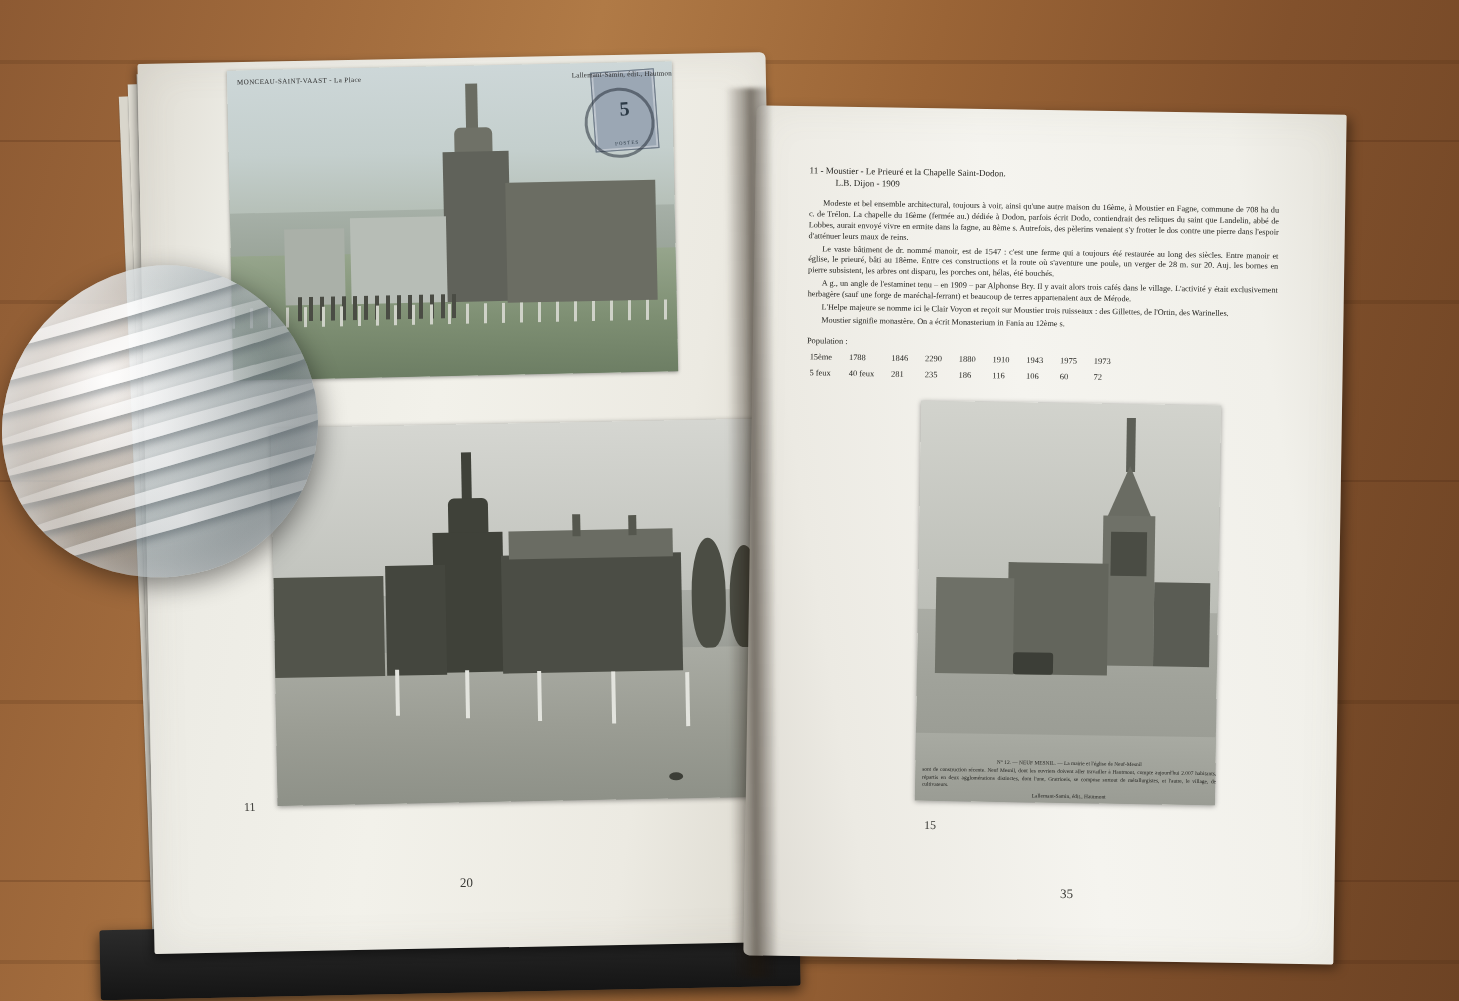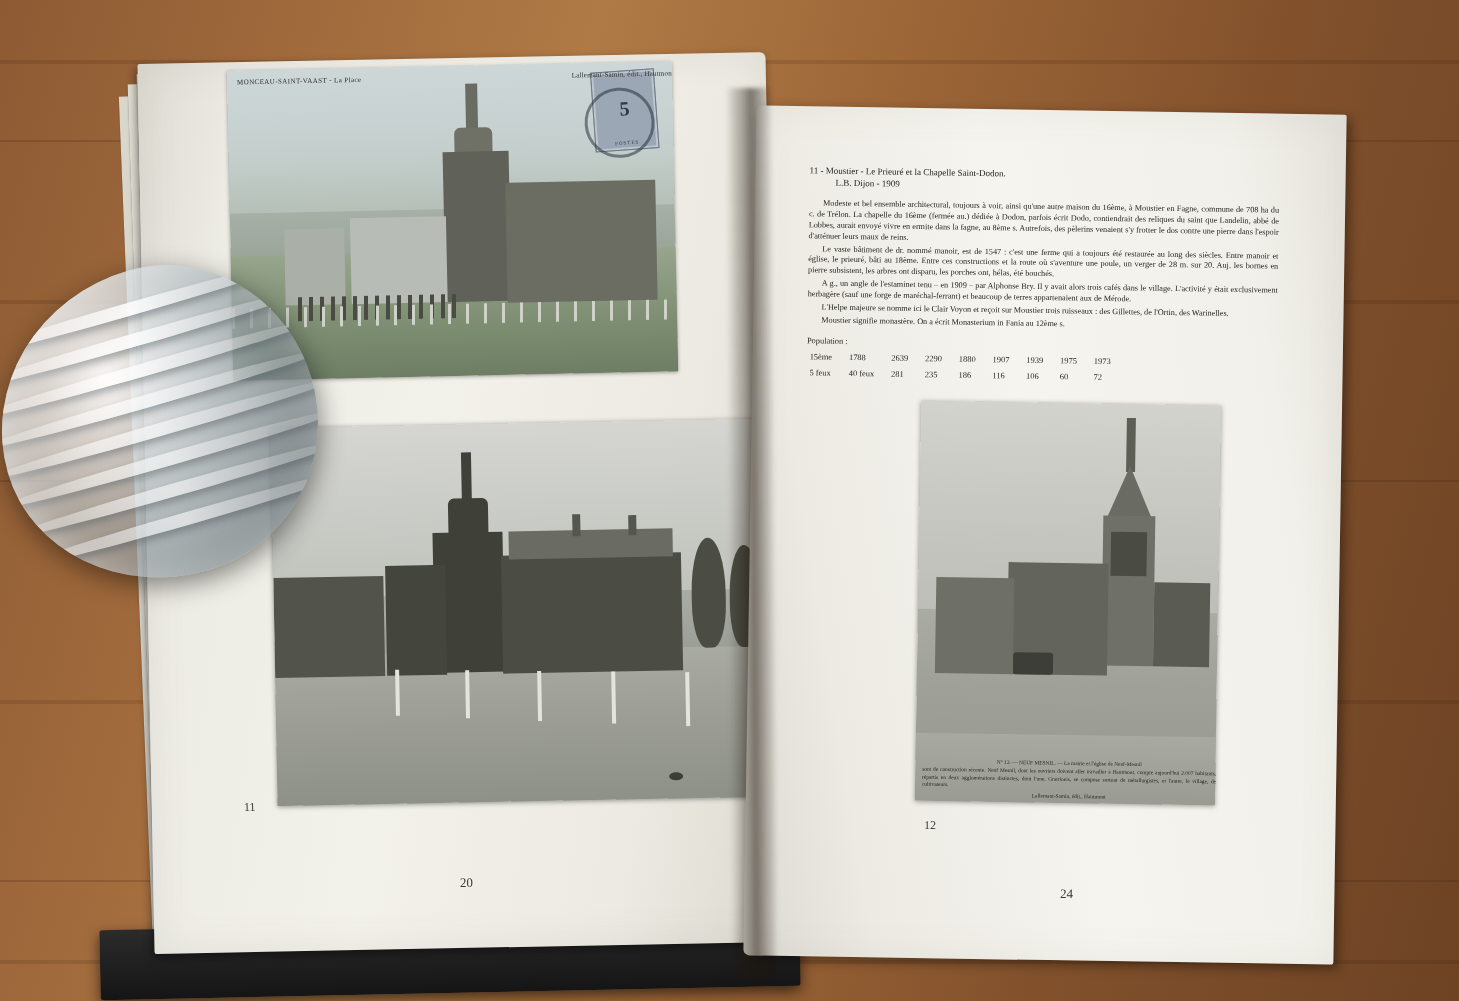--- a/index.html
+++ b/index.html
@@ -196,25 +196,25 @@
       <p>L'Helpe majeure se nomme ici le Clair Voyon et reçoit sur Moustier trois ruisseaux : des Gillettes, de l'Ortin, des Warinelles.</p>
       <p>Moustier signifie monastère. On a écrit Monasterium in Fania au 12ème s.</p>
 
       <div id="poptable">
         <div>Population :</div>
         <table>
             <tbody>
           <tr>
             <td>15ème</td>
             <td>1788</td>
-            <td>2639</td>
+            <td>1846</td>
             <td>2290</td>
             <td>1880</td>
-            <td>1907</td>
-            <td>1939</td>
+            <td>1910</td>
+            <td>1943</td>
             <td>1975</td>
             <td>1973</td>
           </tr>
           <tr>
             <td>5 feux</td>
             <td>40 feux</td>
             <td>281</td>
             <td>235</td>
             <td>186</td>
             <td>116</td>
@@ -239,22 +239,22 @@
       <div style="position:absolute;left:236px;top:178px;width:56px;height:84px;background:#5a5c54;"></div>
       <div style="position:absolute;left:96px;top:250px;width:40px;height:22px;background:#3c3e37;border-radius:3px;"></div>
     </div>
 
     <div id="rcap">
       <div class="c1">N° 12. —  NEUF MESNIL. —  La mairie et l'église de Neuf-Mesnil</div>
       <div>sont de construction récente. Neuf Mesnil, dont les ouvriers doivent aller travailler à Hautmont, compte aujourd'hui 2.007 habitants, répartis en deux agglomérations distinctes, dont l'une, Gratrioeis, se compose surtout de métallurgistes, et l'autre, le village, de cultivateurs.</div>
       <div class="c1" style="margin-top:2px;">Lallemant-Samin, édit., Hautmont</div>
     </div>
 
-    <div class="folio" style="left:864px;top:800px;transform:rotate(0.9deg);">12</div>
-    <div class="folio" style="left:1000px;top:868px;transform:rotate(0.9deg);font-size:13px;">24</div>
+    <div class="folio" style="left:864px;top:800px;transform:rotate(0.9deg);">15</div>
+    <div class="folio" style="left:1000px;top:868px;transform:rotate(0.9deg);font-size:13px;">35</div>
 
     <div id="gutter"></div>
   </div>
 
   <div id="glass">
     <div class="rib" style="top:10%"></div>
     <div class="rib" style="top:20%"></div>
     <div class="rib" style="top:30%"></div>
     <div class="rib" style="top:40%"></div>
     <div class="rib" style="top:50%"></div>

